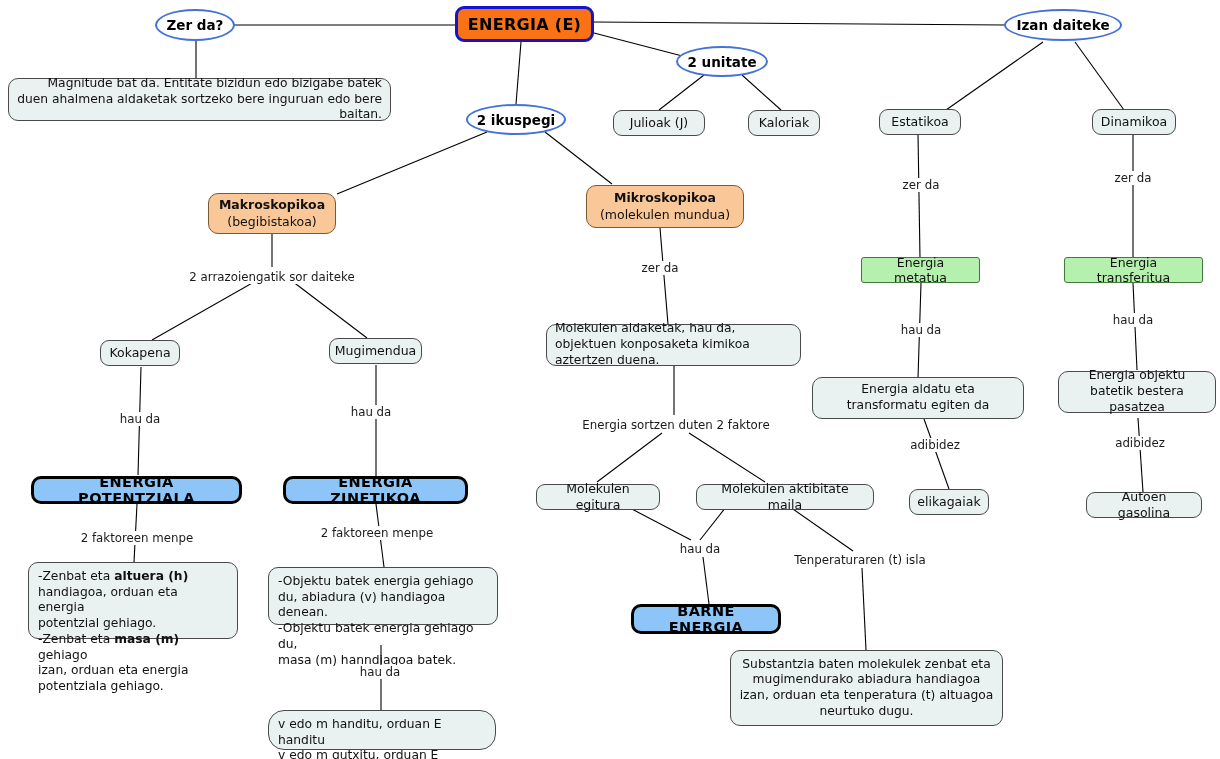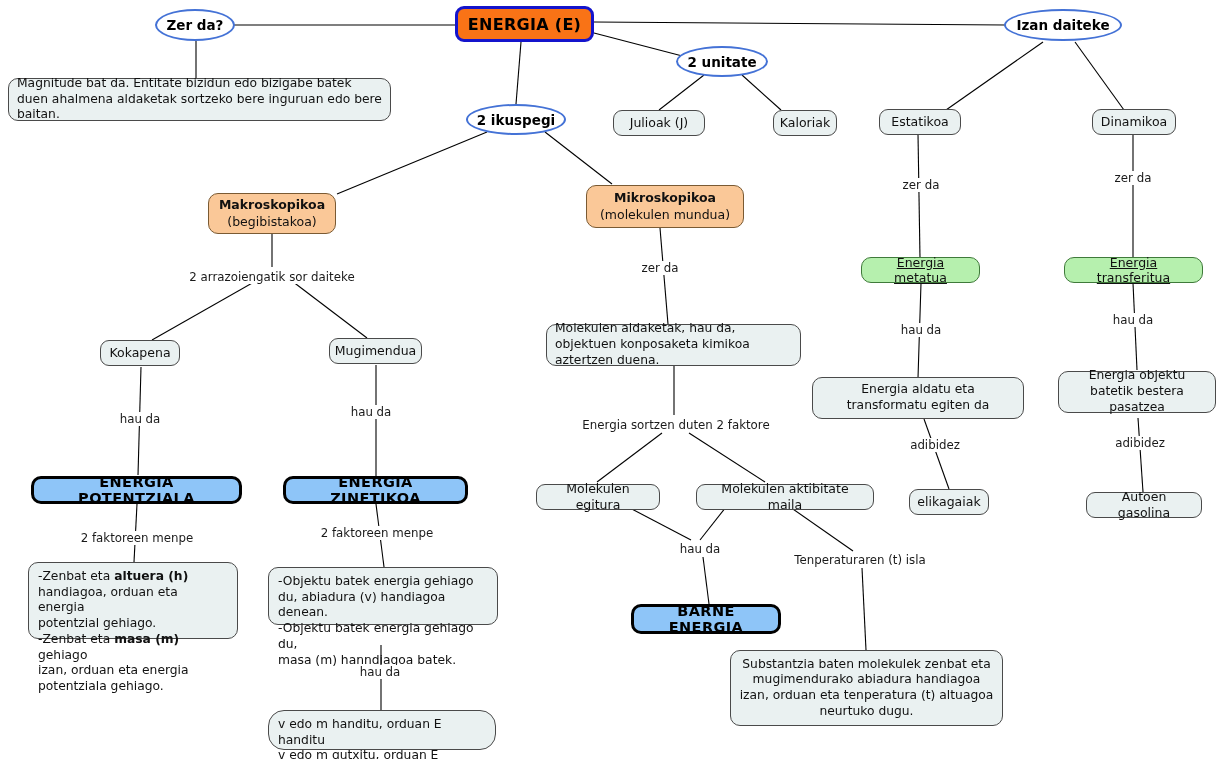--- a/index.html
+++ b/index.html
@@ -74,25 +74,24 @@
     line-height: 1.3;
     padding: 4px 10px;
     flex-direction: column;
   }
   .orange .t1 { font-weight: bold; }
 
   
   .green {
     background: #b6f0ae;
     border: 1.3px solid #3f7a3a;
-    border-radius: 10px;
+    border-radius: 3px;
     color: #111111;
     font-size: 12.5px;
     padding: 3px 9px;
-    text-decoration: underline;
   }
 
   
   .blue-strong {
     background: #8ec5f8;
     border: 3.2px solid #000000;
     border-radius: 10px;
     color: #000000;
     font-weight: bold;
     font-size: 14.5px;
@@ -210,29 +209,29 @@
 
     <line x1="790" y1="507" x2="853" y2="551"></line>
 
     <line x1="862" y1="568" x2="866" y2="650"></line>
   </svg>
 
   <div class="node root" style="left:455px; top:6px; width:139px; height:36px;">ENERGIA (E)</div>
 
   <div class="node ellipse" style="left:155px; top:9px; width:80px; height:32px;">Zer da?</div>
 
-  <div class="node box para" style="left:8px; top:78px; width:383px; height:43px;">Magnitude bat da. Entitate bizidun edo bizigabe batek duen ahalmena aldaketak sortzeko bere inguruan edo bere baitan.</div>
+  <div class="node box para" style="left:8px; top:78px; width:383px; height:43px;text-align:right;">Magnitude bat da. Entitate bizidun edo bizigabe batek duen ahalmena aldaketak sortzeko bere inguruan edo bere baitan.</div>
 
   <div class="node ellipse" style="left:466px; top:104px; width:100px; height:31px;">2 ikuspegi</div>
 
   <div class="node ellipse" style="left:676px; top:46px; width:92px; height:31px;">2 unitate</div>
 
   <div class="node box" style="left:613px; top:110px; width:92px; height:26px;">Julioak (J)</div>
 
-  <div class="node box" style="left:773px; top:110px; width:64px; height:26px;text-align:right;">Kaloriak</div>
+  <div class="node box" style="left:748px; top:110px; width:72px; height:26px;text-align:right;">Kaloriak</div>
 
   <div class="node ellipse" style="left:1004px; top:9px; width:118px; height:32px;">Izan daiteke</div>
 
   <div class="node box" style="left:879px; top:109px; width:82px; height:26px;">Estatikoa</div>
 
   <div class="node box" style="left:1092px; top:109px; width:84px; height:26px;">Dinamikoa</div>
 
   <span class="elabel c" style="left:921px; top:178px;">zer da</span>
 
   <span class="elabel c" style="left:1133px; top:171px;">zer da</span>

